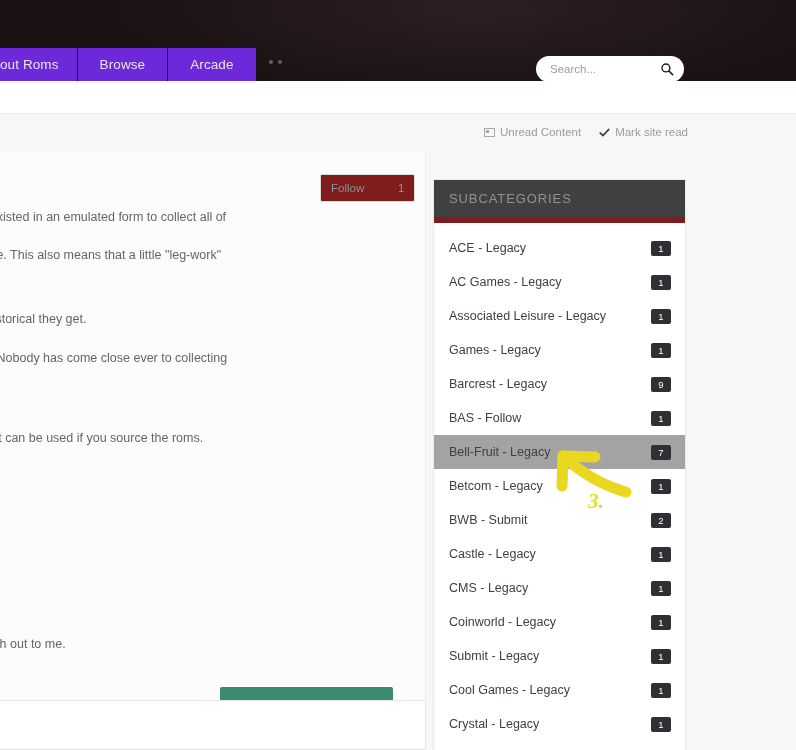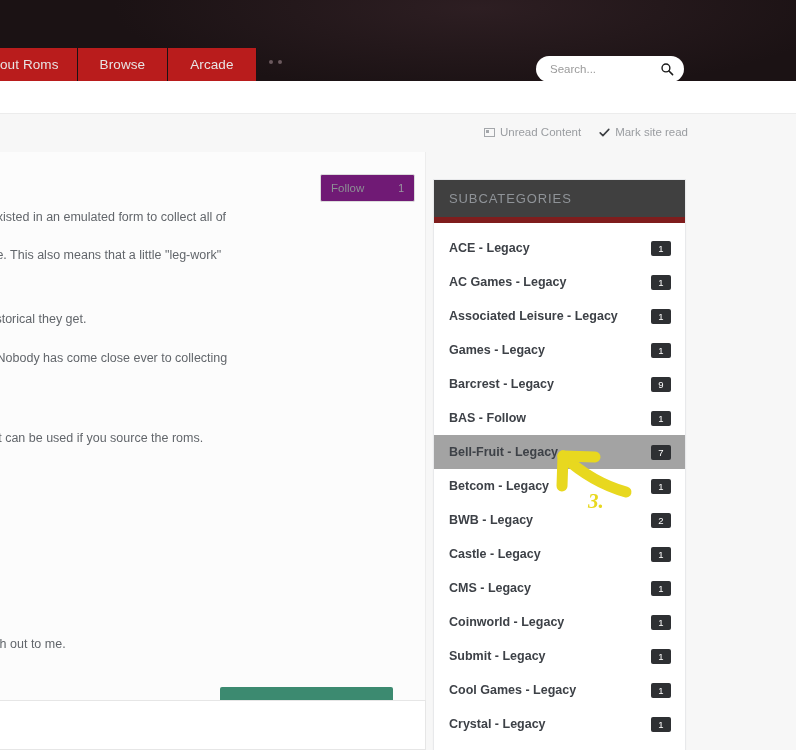--- a/index.html
+++ b/index.html
@@ -49,21 +49,21 @@
     align-items: stretch;
   }
   .nav-item {
     display: flex;
     align-items: center;
     justify-content: center;
     padding: 0 22px;
     color: #e8e4e4;
     font-size: 13.5px;
     letter-spacing: .1px;
-    background: #b91c1c;
+    background: #6d28d9;
     border-right: 1px solid #1b1214;
     box-sizing: border-box;
     cursor: pointer;
     white-space: nowrap;
   }
   .nav-item.first {
     padding-left: 0;
     padding-right: 18px;
     justify-content: flex-start;
   }
@@ -189,21 +189,21 @@
     padding: 0 22px 28px 22px;
   }
 
   .follow-btn {
     position: absolute;
     right: 10px;
     top: 22px;
     width: 95px;
     height: 28px;
     border: 1px solid #dcdcdc;
-    background: #701a75;
+    background: #7f1d1d;
     border-radius: 2px;
     display: flex;
     align-items: center;
     justify-content: space-between;
     padding: 0 10px;
     box-sizing: border-box;
     cursor: pointer;
   }
   .follow-label { font-size: 11.5px; color: #8d9095; }
   .follow-count { font-size: 10.5px; color: #9a9da1; }
@@ -282,21 +282,21 @@
     display: flex;
     align-items: center;
     justify-content: space-between;
     padding: 0 14px 0 15px;
     box-sizing: border-box;
     cursor: pointer;
   }
   .cat-item.active { background: #a3a3a3; }
   .cat-name {
     font-size: 12.5px;
-    font-weight: bold;
+    font-weight: normal;
     color: #3d4147;
     white-space: nowrap;
   }
   .cat-badge {
     min-width: 20px;
     height: 15px;
     background: #2e3033;
     color: #ffffff;
     border-radius: 2px;
     font-size: 9.5px;
@@ -423,21 +423,21 @@
         </li>
         <li class="cat-item active">
           <span class="cat-name">Bell-Fruit - Legacy</span>
           <span class="cat-badge">7</span>
         </li>
         <li class="cat-item">
           <span class="cat-name">Betcom - Legacy</span>
           <span class="cat-badge">1</span>
         </li>
         <li class="cat-item">
-          <span class="cat-name">BWB - Legacy</span>
+          <span class="cat-name">BWB - Submit</span>
           <span class="cat-badge">2</span>
         </li>
         <li class="cat-item">
           <span class="cat-name">Castle - Legacy</span>
           <span class="cat-badge">1</span>
         </li>
         <li class="cat-item">
           <span class="cat-name">CMS - Legacy</span>
           <span class="cat-badge">1</span>
         </li>

